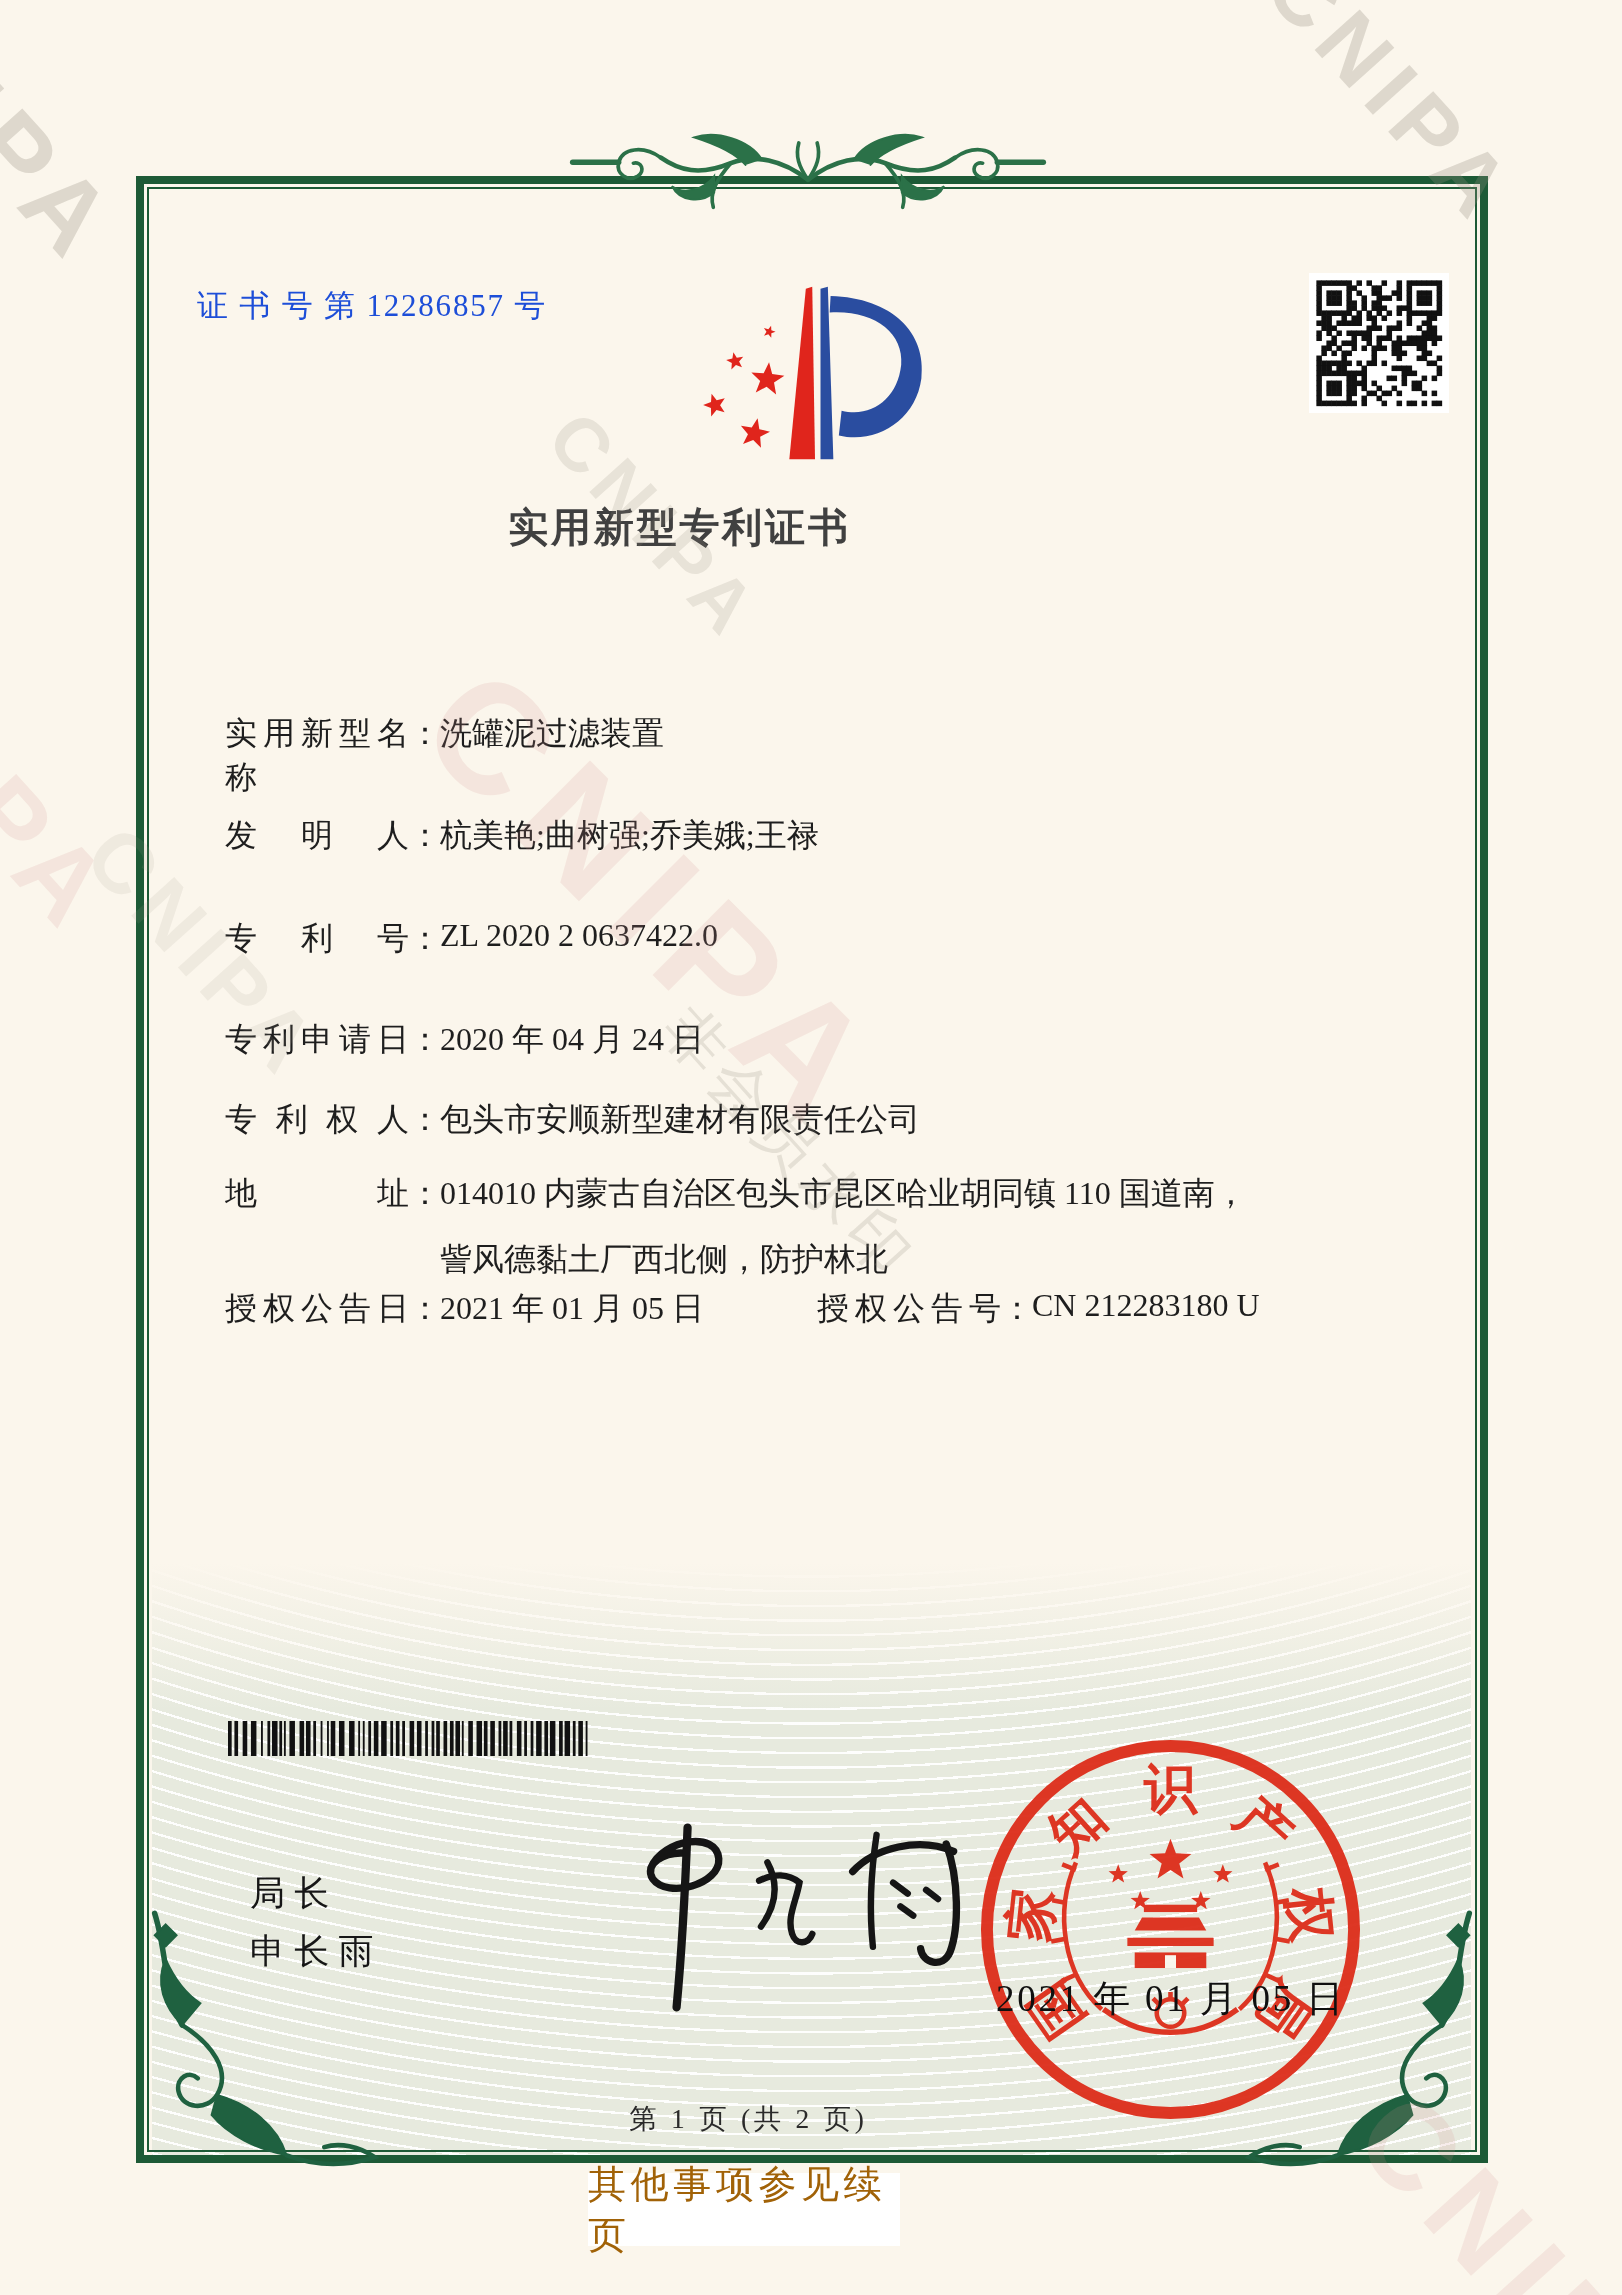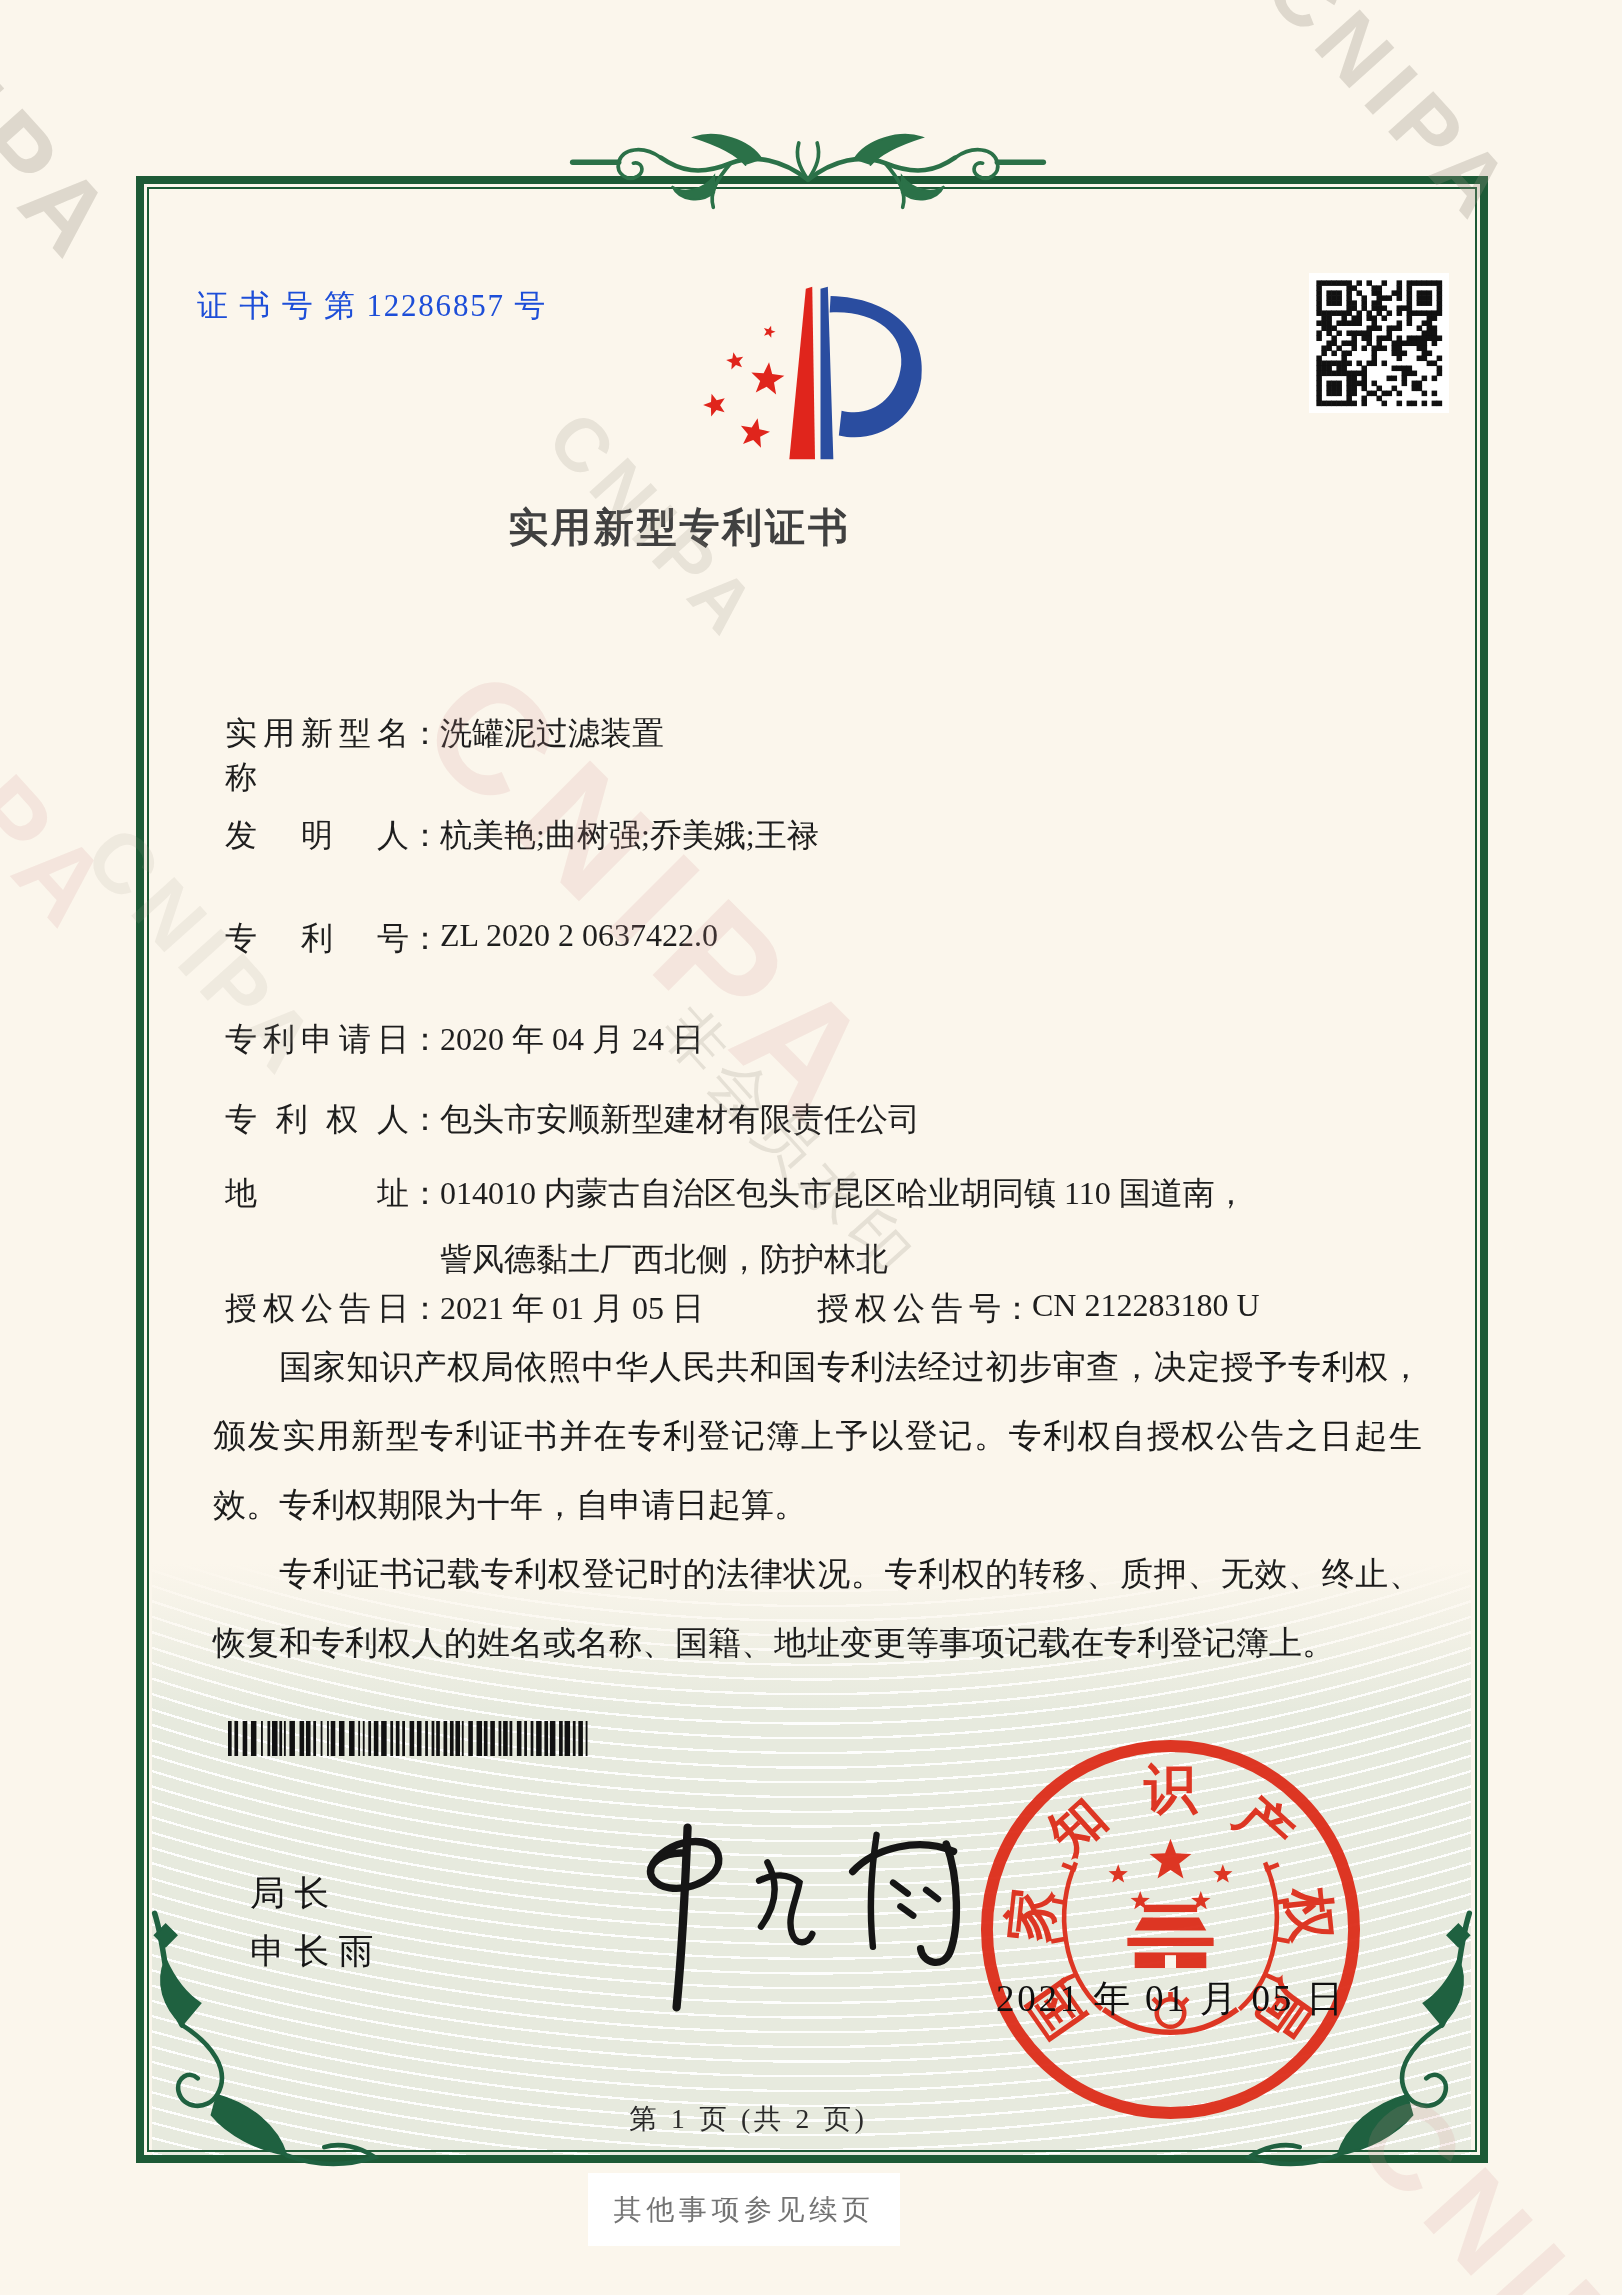--- a/index.html
+++ b/index.html
@@ -51,22 +51,22 @@
            font-weight:normal;font-size:35px;letter-spacing:9.2px;color:#161616;z-index:4;}
   .signature{position:absolute;left:579px;top:1811px;width:441px;height:211px;z-index:4;}
 
   .seal{position:absolute;left:964px;top:1723px;width:413px;height:413px;z-index:5;opacity:0.94;}
   .sealdate{position:absolute;left:969px;top:1974px;width:404px;text-align:center;
             font-size:37px;letter-spacing:2.8px;color:#101010;z-index:6;}
 
   .pagefoot{position:absolute;left:519px;top:2101px;width:459px;text-align:center;
             font-size:27.5px;letter-spacing:3.7px;z-index:4;color:#2a2a2a;}
   .note{position:absolute;left:588px;top:2173px;width:312px;height:73px;background:#ffffff;
-        display:flex;align-items:center;justify-content:center;font-size:28px;
-        letter-spacing:4.6px;z-index:4;color:#737373;}
+        display:flex;align-items:center;justify-content:center;font-size:38px;
+        letter-spacing:4.6px;z-index:4;color:#a16207;}
 </style>
 </head>
 <body>
 
 <div class="page">
 
   <div class="wm wm-gray" style="left:-110px;top:-73px;font-size:103px;letter-spacing:13px;transform:rotate(48deg);">CNIPA</div>
   <div class="wm wm-gray" style="left:1321px;top:-64px;font-size:88px;letter-spacing:11px;transform:rotate(48deg);">CNIPA</div>
   <div class="wm wm-gray" style="left:595px;top:395px;font-size:75px;letter-spacing:9.2px;transform:rotate(48deg);opacity:.65;">CNIPA</div>
   <div class="wm wm-pink" style="left:514px;top:634px;font-size:156px;letter-spacing:20px;transform:rotate(45deg);">CNIPA</div>
@@ -486,24 +486,20 @@
     <span class="flabel">授权公告日</span>
       <span class="colon">：</span>
       <span class="fvalue">2021 年 01 月 05 日</span>
     <span class="g2">
       <span class="flabel">授权公告号</span>
         <span class="colon">：</span>
         <span class="fvalue">CN 212283180 U</span>
     </span>
   </div>
 
-  <div class="paras">
-    <p>国家知识产权局依照中华人民共和国专利法经过初步审查，决定授予专利权，颁发实用新型专利证书并在专利登记簿上予以登记。专利权自授权公告之日起生效。专利权期限为十年，自申请日起算。</p>
-    <p>专利证书记载专利权登记时的法律状况。专利权的转移、质押、无效、终止、恢复和专利权人的姓名或名称、国籍、地址变更等事项记载在专利登记簿上。</p>
-  </div>
 
   <svg class="barcode" viewBox="0 0 398 38" preserveAspectRatio="none" id="barcode-svg">
       <rect x="0" y="0" width="4" height="38" fill="#111"></rect>
       <rect x="7" y="0" width="4" height="38" fill="#111"></rect>
       <rect x="16" y="0" width="5" height="38" fill="#111"></rect>
       <rect x="25" y="0" width="6" height="38" fill="#111"></rect>
       <rect x="36" y="0" width="2" height="38" fill="#111"></rect>
       <rect x="43" y="0" width="3" height="38" fill="#111"></rect>
       <rect x="48" y="0" width="6" height="38" fill="#111"></rect>
       <rect x="56" y="0" width="3" height="38" fill="#111"></rect>

